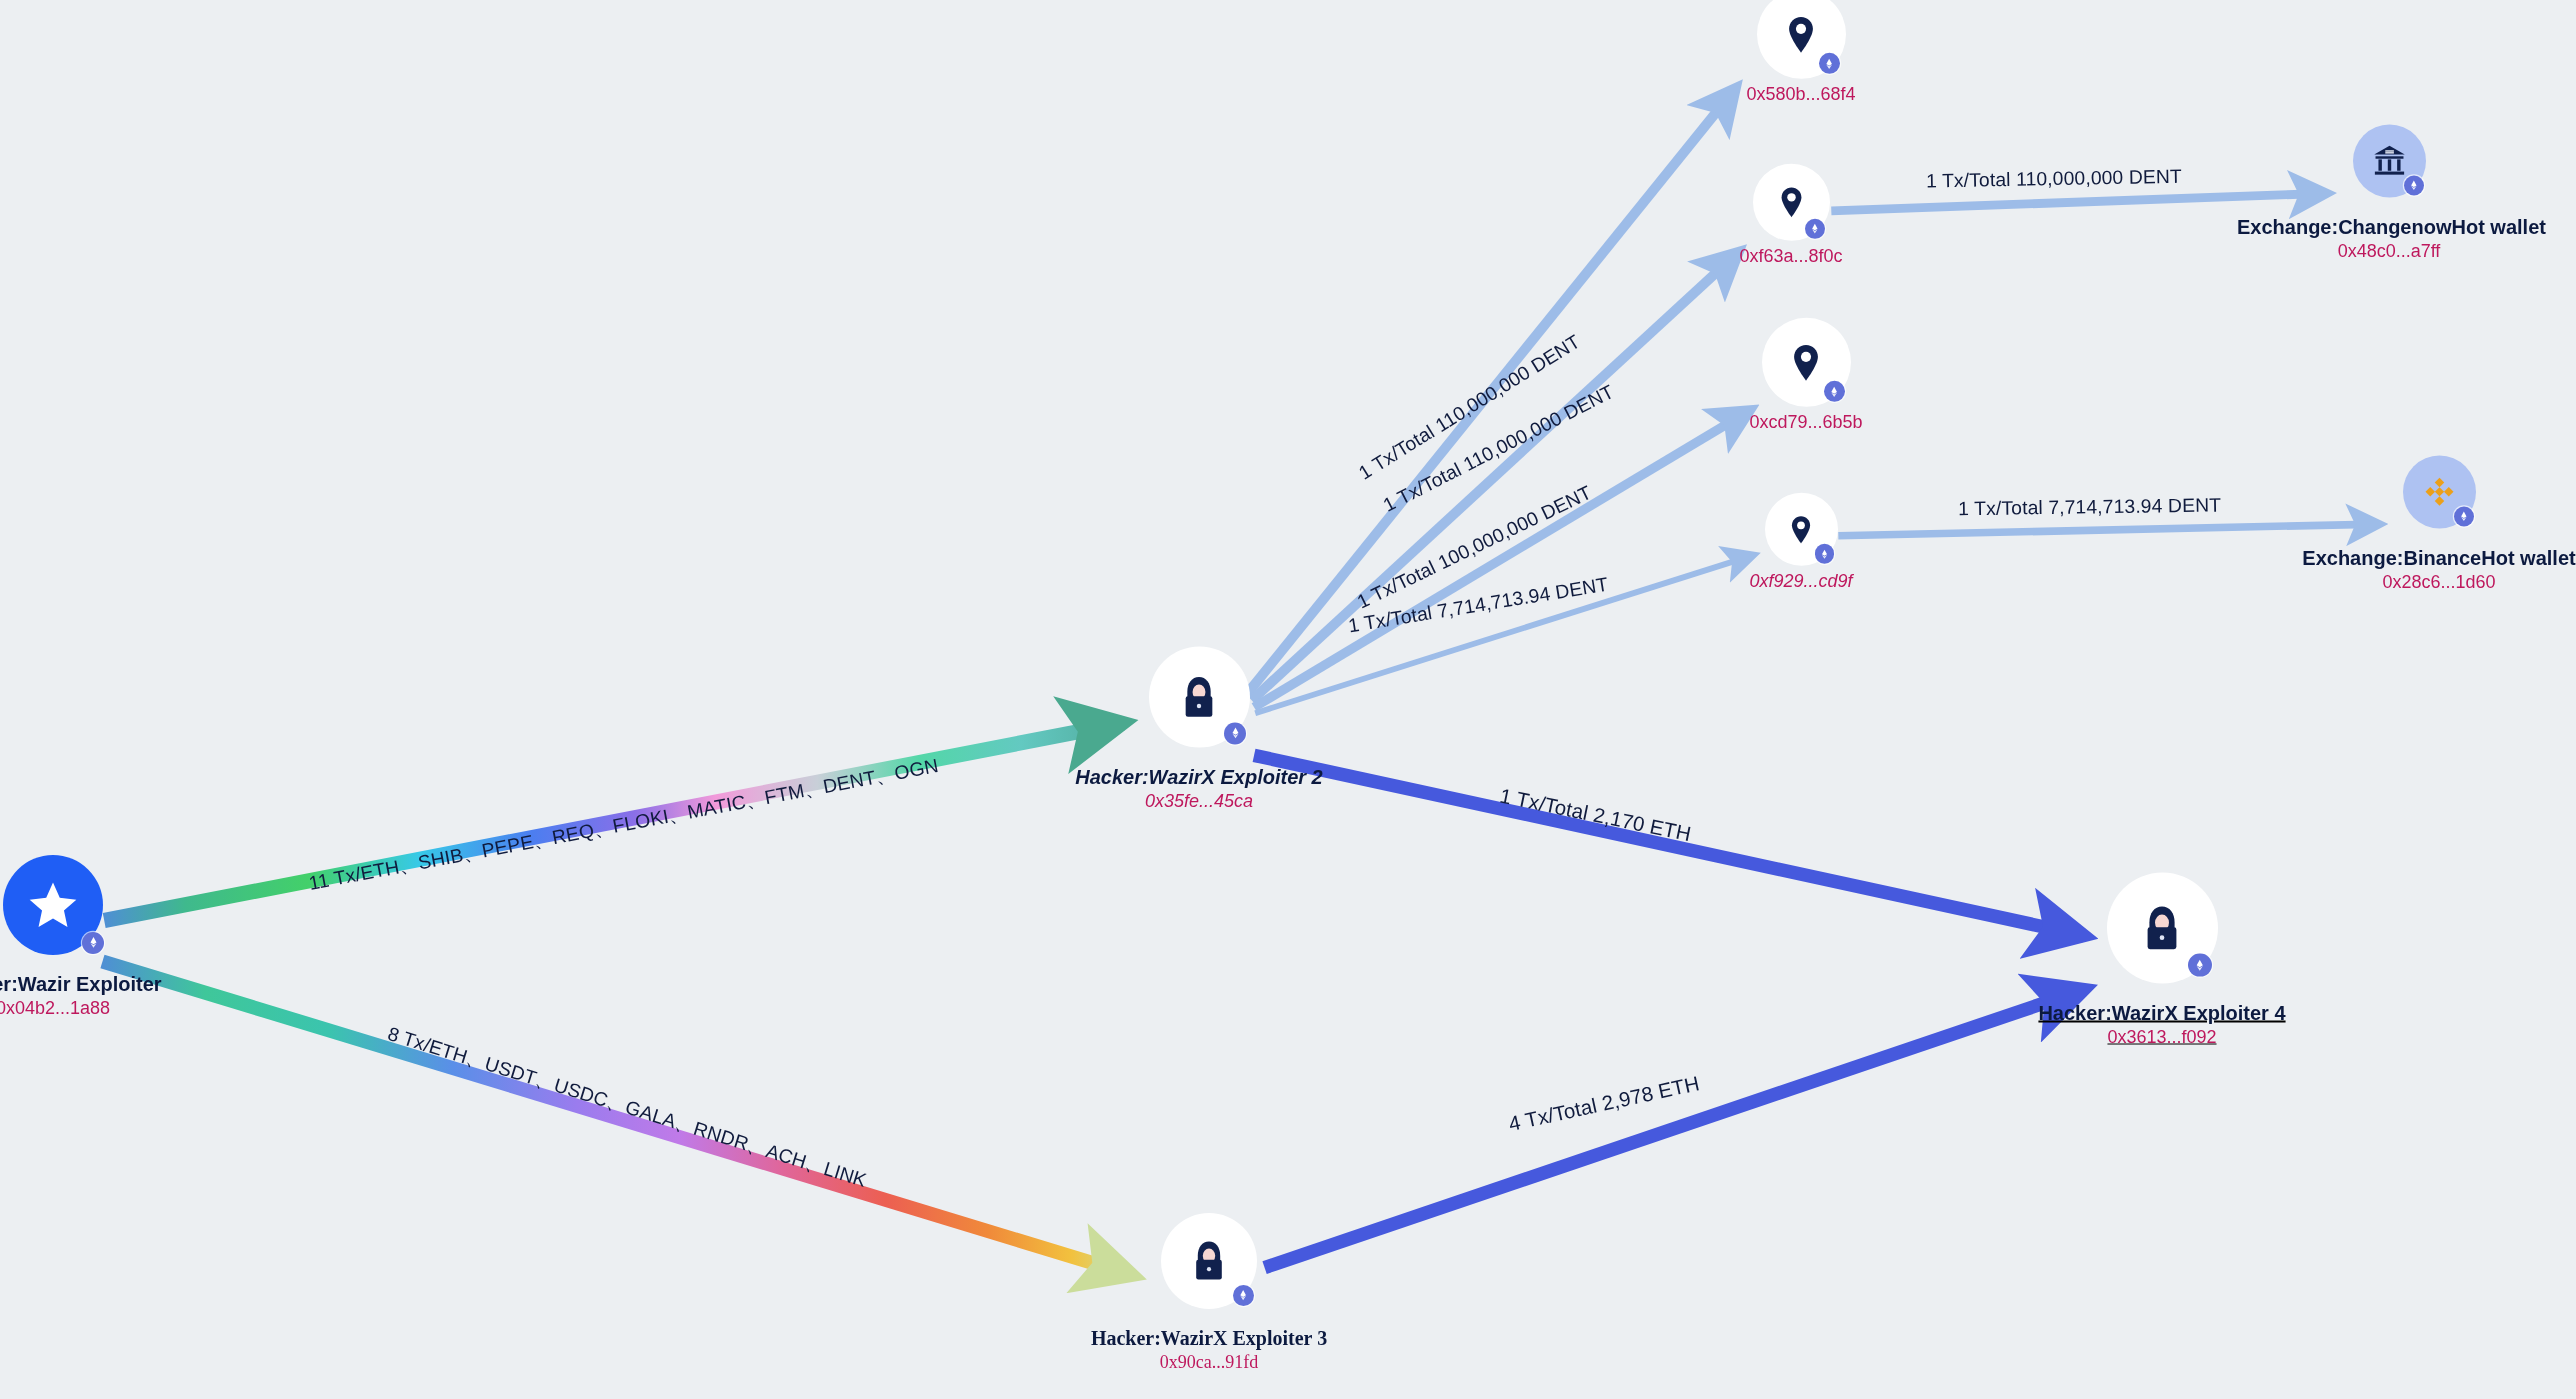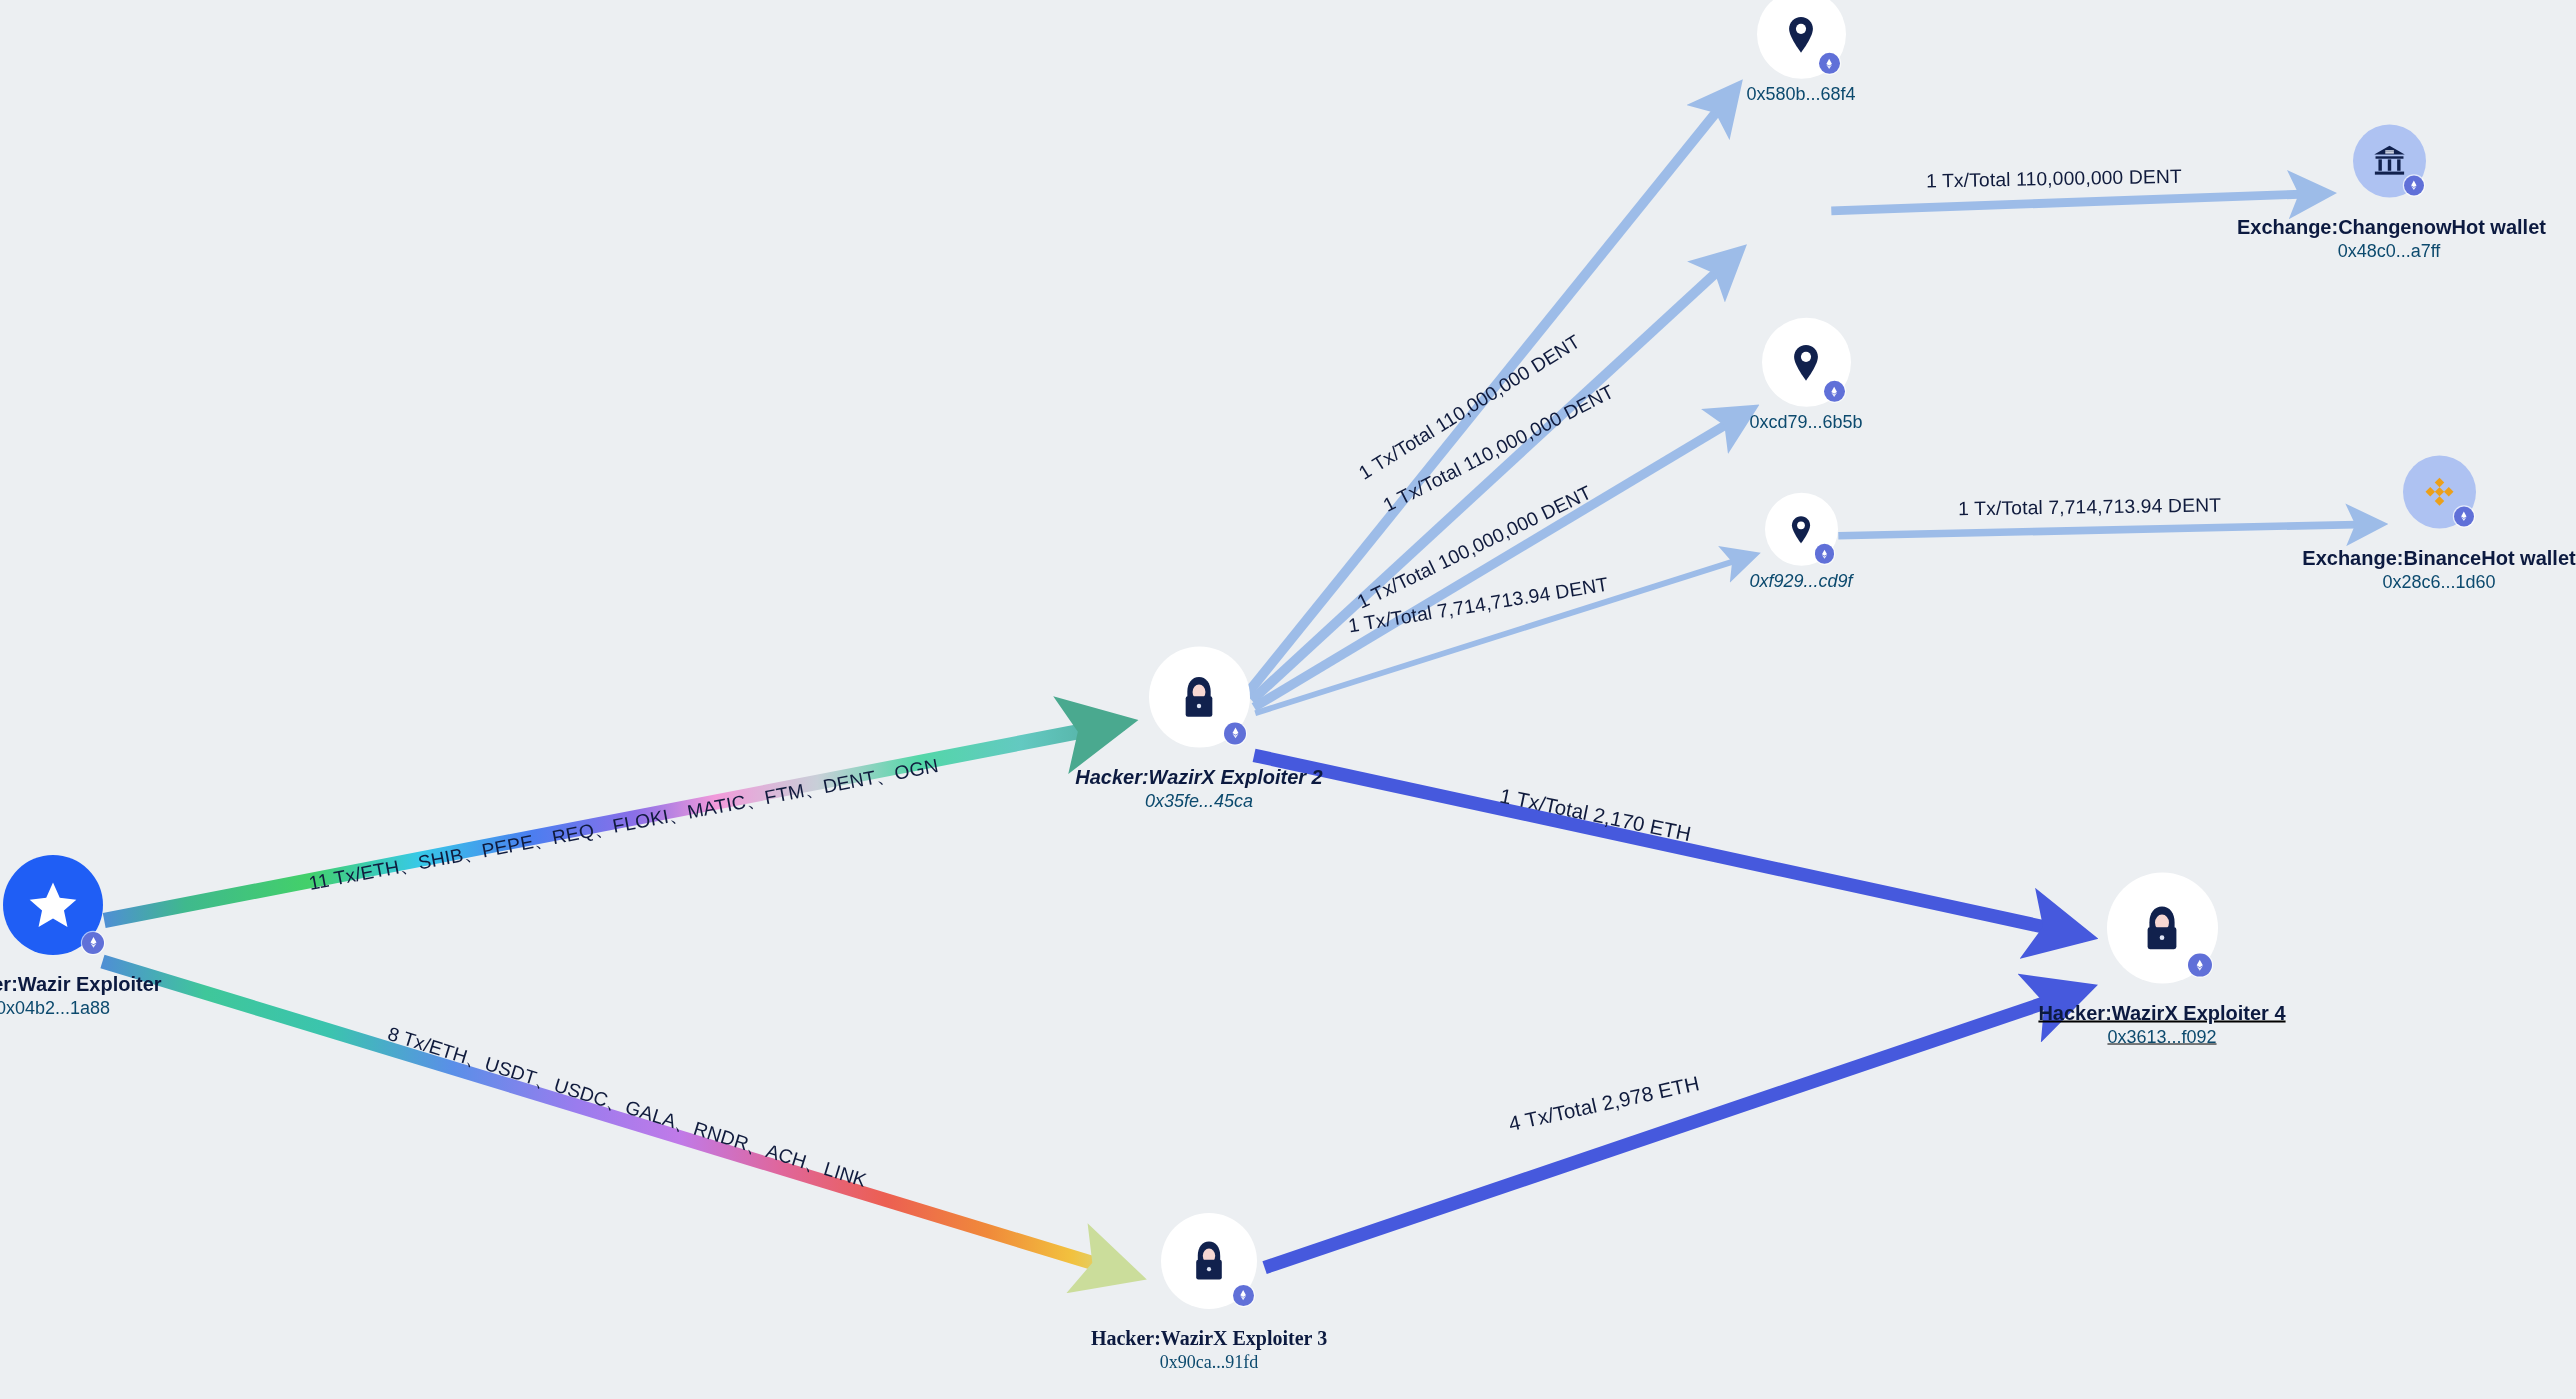--- a/index.html
+++ b/index.html
@@ -66,21 +66,21 @@
   .node-title {
     margin-top: 18px;
     color: #0c1a40;
     font-weight: bold;
     font-size: 20px;
     line-height: 1.15;
     white-space: nowrap;
   }
   .node-addr {
     margin-top: 2.3px;
-    color: #0c4a6e;
+    color: #be185d;
     font-size: 18px;
     line-height: 1.15;
     white-space: nowrap;
   }
   .node-addr.solo { margin-top: 4.7px; }
 </style>
 </head>
 <body>
 
 <div id="stage">
@@ -290,20 +290,35 @@
       <span class="chain-badge" style="width:21px;height:21px;right:5.9px;bottom:4.7px;">
         <svg viewBox="0 0 24 24" width="12.3" height="12.3">
           <path d="M12 2 L17.5 12.1 L12 15.4 L6.5 12.1 Z" fill="#ffffff"></path>
           <path d="M12 16.7 L17.5 13.4 L12 21.8 L6.5 13.4 Z" fill="#e6e9f7"></path>
         </svg>
       </span>
     </div>
     <div class="node-addr solo">0x580b...68f4</div>
   </div>
 
+  <div class="node" style="left:1791px; top:215px;">
+    <div class="node-disc white" style="width:77px;height:77px;">
+      <svg viewBox="0 0 24 24" width="35" height="35">
+        <path d="M12 1.8 C8.2 1.8 5.2 4.8 5.2 8.6 C5.2 13.5 12 22.2 12 22.2 C12 22.2 18.8 13.5 18.8 8.6 C18.8 4.8 15.8 1.8 12 1.8 Z" fill="#11214d"></path>
+        <circle cx="12" cy="8.6" r="2.9" fill="#ffffff"></circle>
+      </svg>
+      <span class="chain-badge" style="width:20px;height:20px;right:4.7px;bottom:2.3px;">
+        <svg viewBox="0 0 24 24" width="11.7" height="11.7">
+          <path d="M12 2 L17.5 12.1 L12 15.4 L6.5 12.1 Z" fill="#ffffff"></path>
+          <path d="M12 16.7 L17.5 13.4 L12 21.8 L6.5 13.4 Z" fill="#e6e9f7"></path>
+        </svg>
+      </span>
+    </div>
+    <div class="node-addr solo">0xf63a...8f0c</div>
+  </div>
 
   <div class="node" style="left:1806px; top:375px;">
     <div class="node-disc white" style="width:89px;height:89px;">
       <svg viewBox="0 0 24 24" width="42" height="42">
         <path d="M12 1.8 C8.2 1.8 5.2 4.8 5.2 8.6 C5.2 13.5 12 22.2 12 22.2 C12 22.2 18.8 13.5 18.8 8.6 C18.8 4.8 15.8 1.8 12 1.8 Z" fill="#11214d"></path>
         <circle cx="12" cy="8.6" r="2.9" fill="#ffffff"></circle>
       </svg>
       <span class="chain-badge" style="width:21px;height:21px;right:5.9px;bottom:4.7px;">
         <svg viewBox="0 0 24 24" width="12.3" height="12.3">
           <path d="M12 2 L17.5 12.1 L12 15.4 L6.5 12.1 Z" fill="#ffffff"></path>

